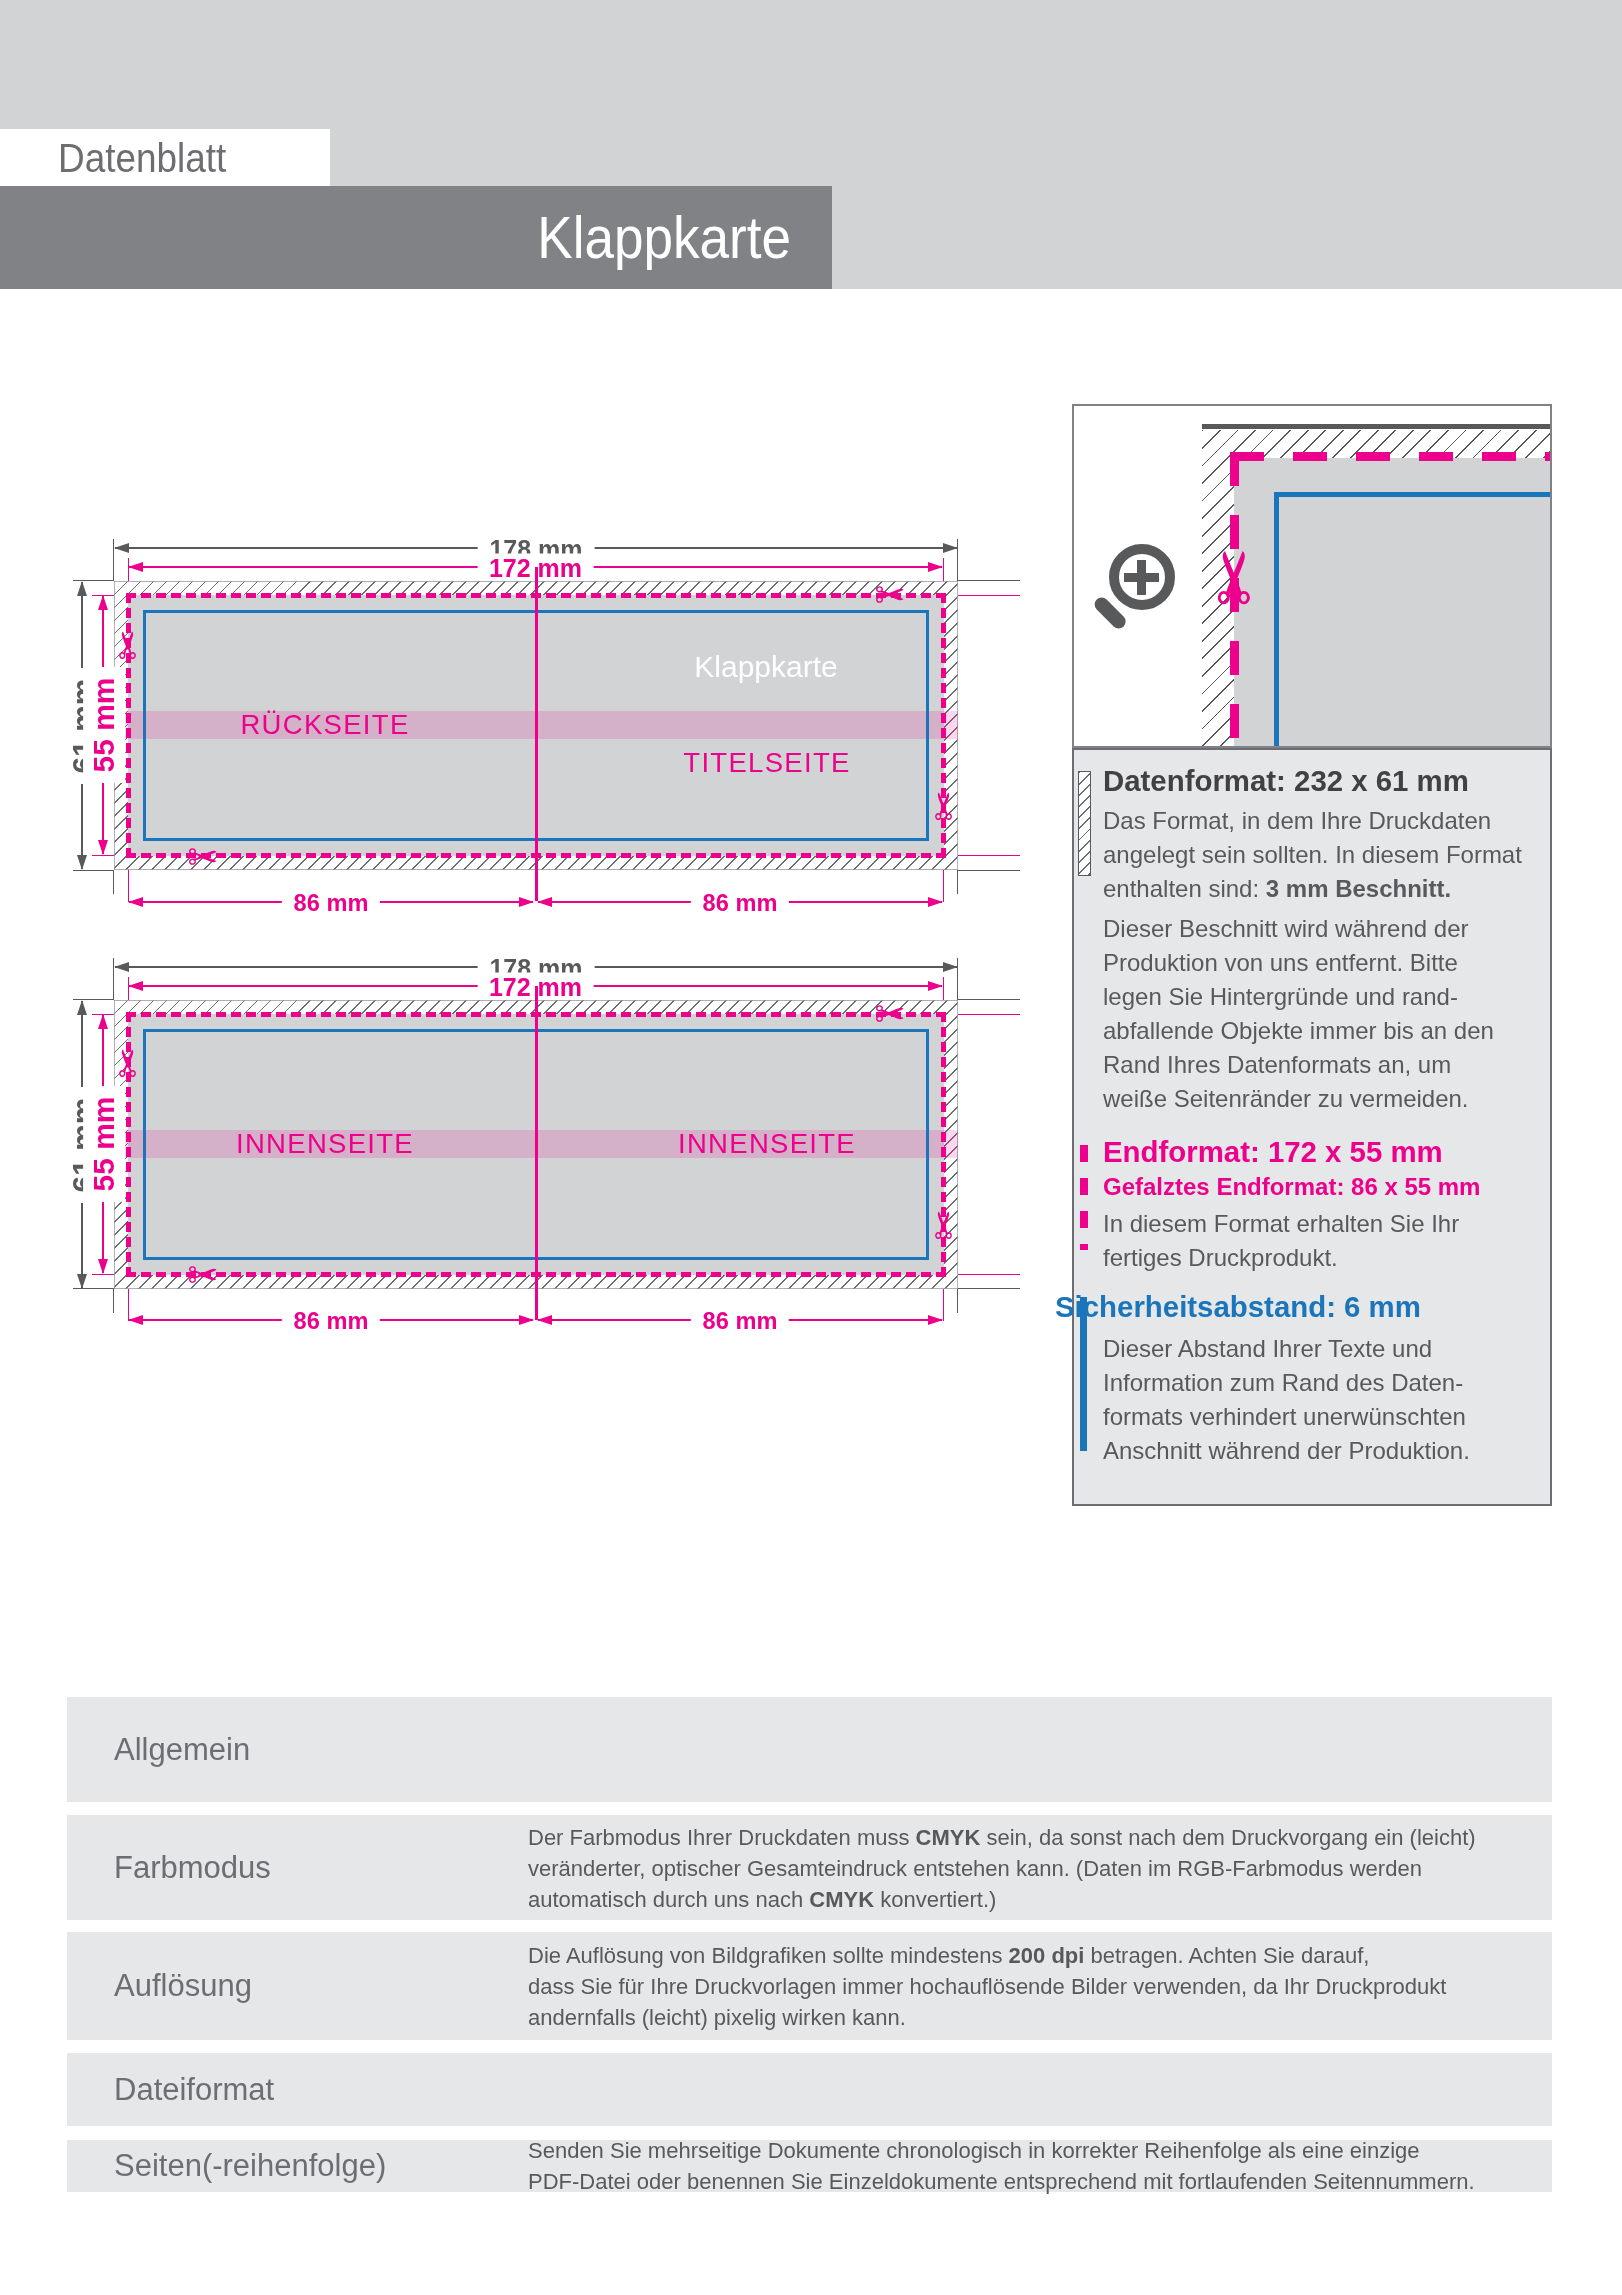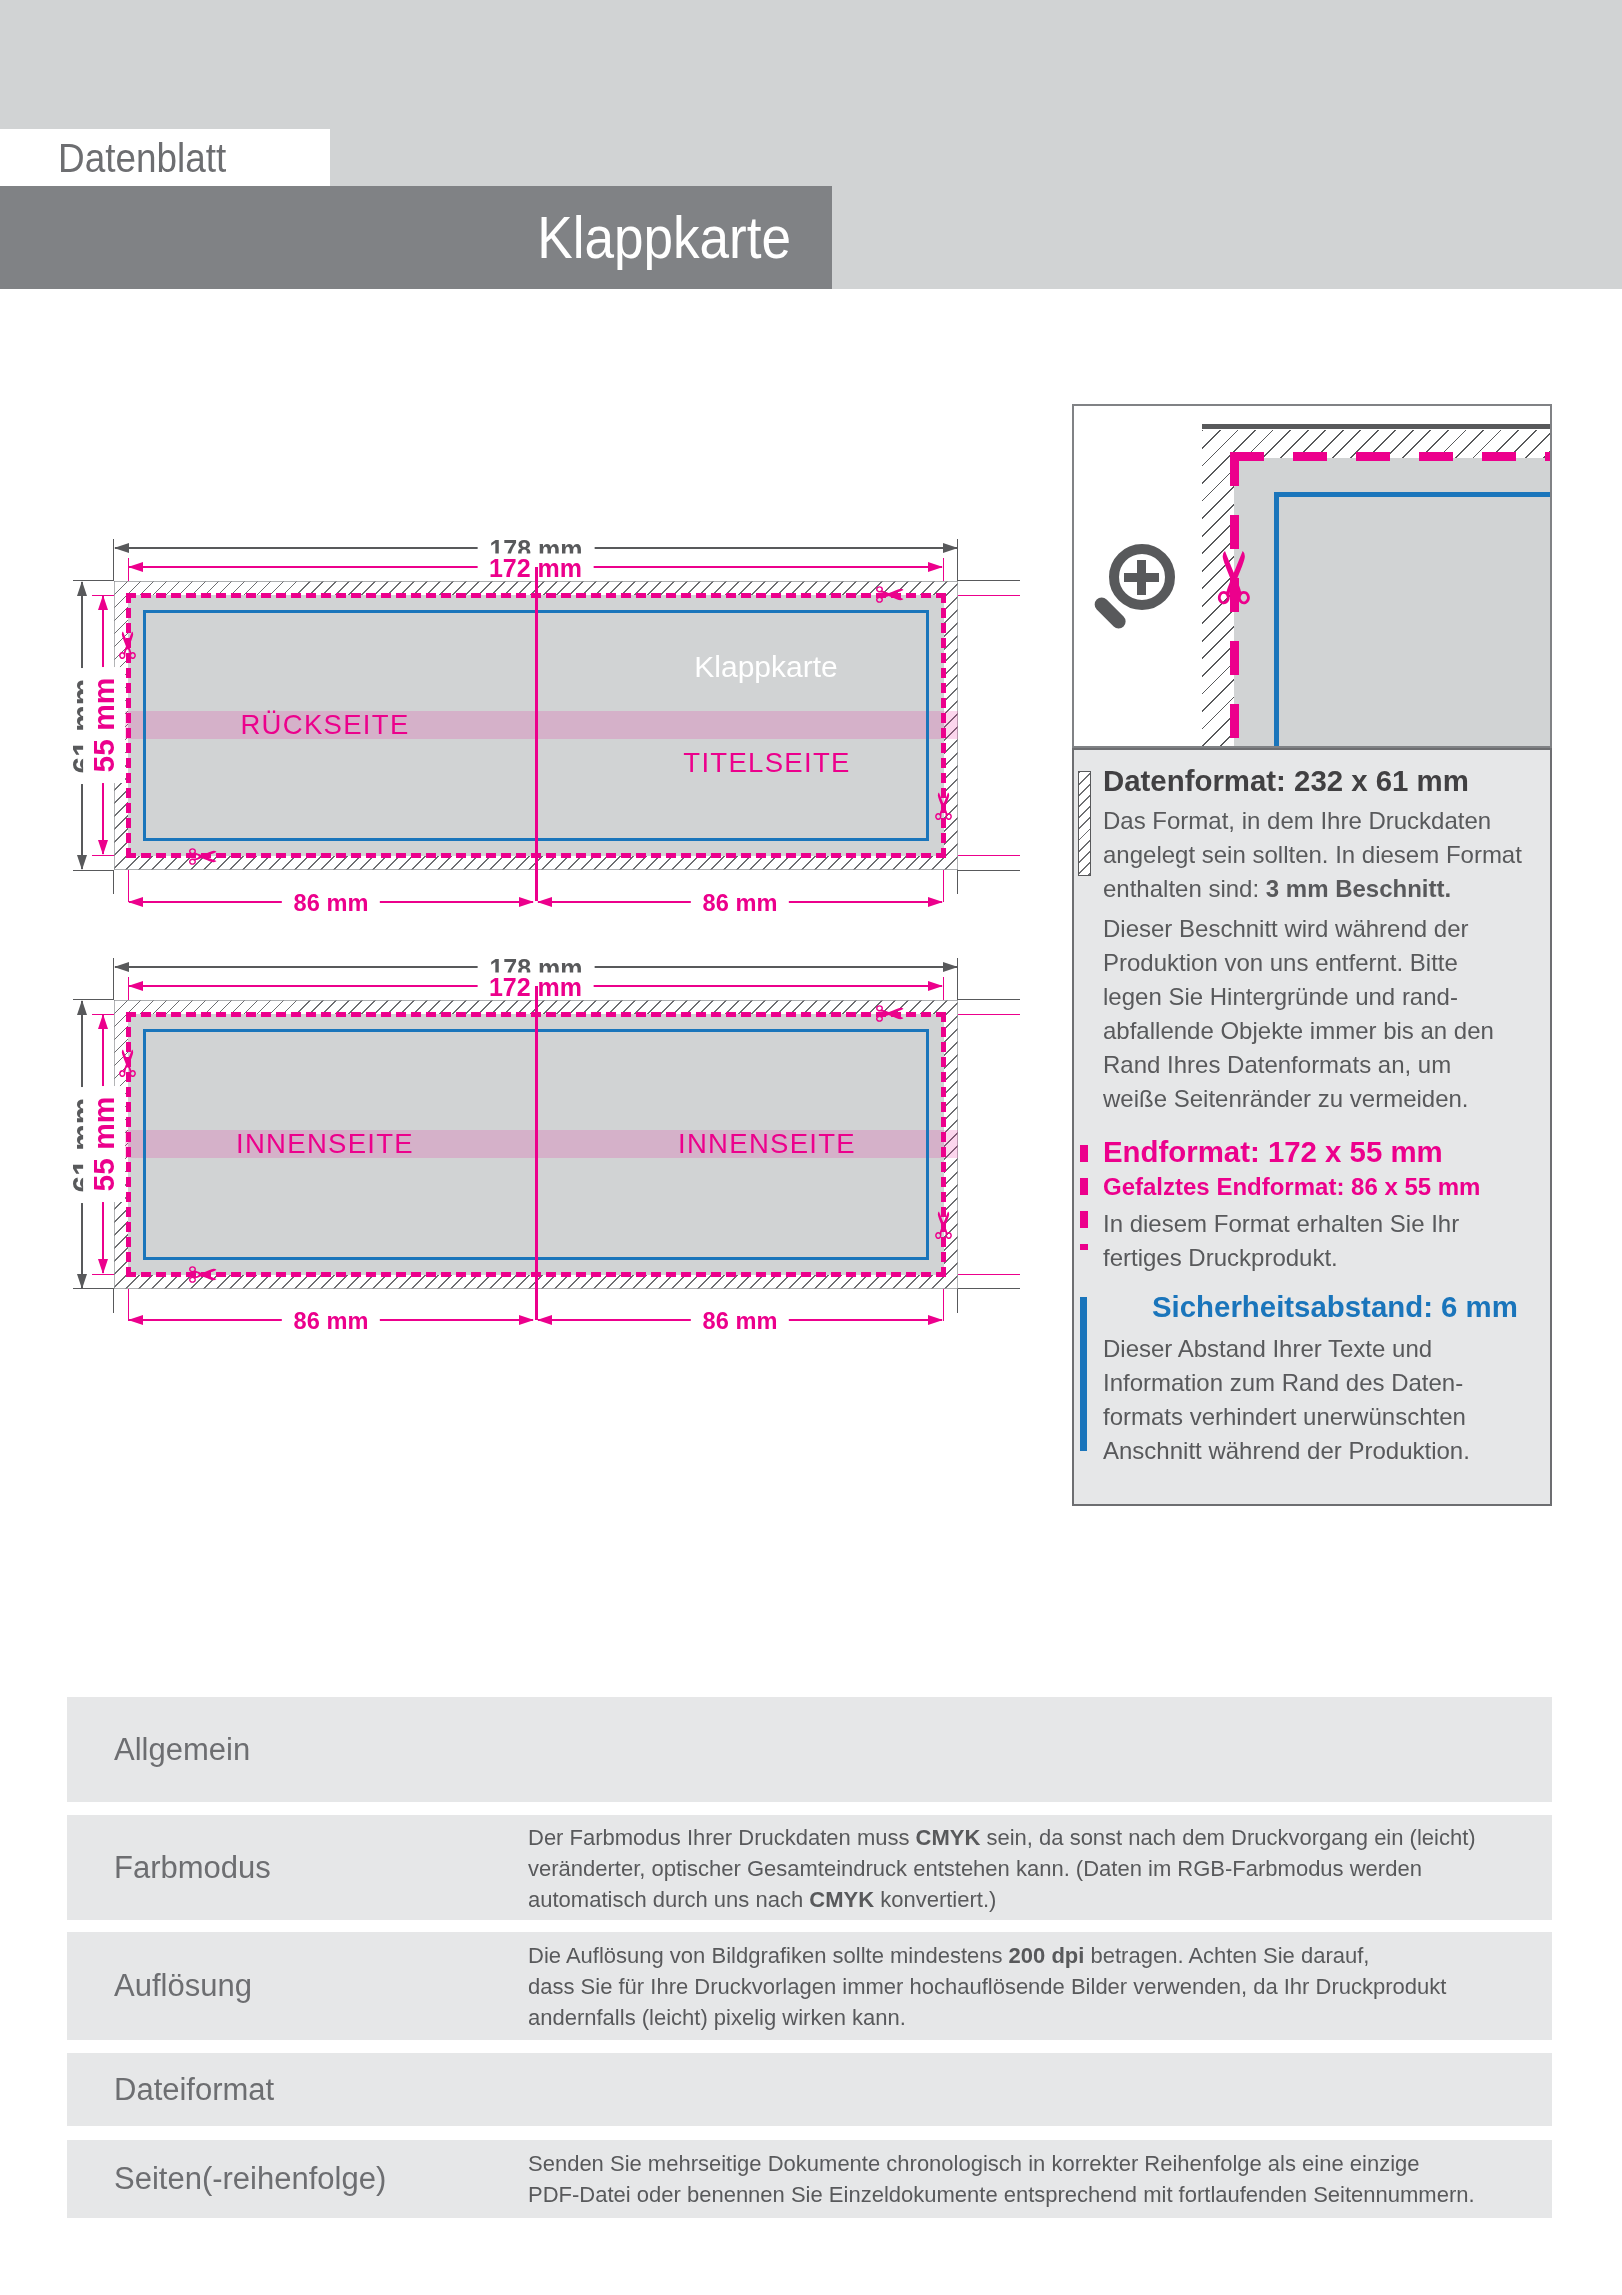--- a/index.html
+++ b/index.html
@@ -274,21 +274,21 @@
   </div>
   <div>
     <div class="swatch-dash" style="left:1080px;top:1145px;height:105px"></div>
     <div class="leg-title" style="left:1103px;top:1135px;color:#ec008c">Endformat: 172 x 55 mm</div>
     <div class="leg-sub" style="left:1103px;top:1173px">Gefalztes Endformat: 86 x 55 mm</div>
     <div class="leg-body" style="left:1103px;top:1207px">In diesem Format erhalten Sie Ihr
 fertiges Druckprodukt.</div>
   </div>
   <div>
     <div class="swatch-blue" style="left:1080px;top:1297px;height:154px"></div>
-    <div class="leg-title" style="left:1152px;top:1290px;color:#1a75bb">Sicherheitsabstand: 6 mm</div>
+    <div class="leg-title" style="left:1055px;top:1290px;color:#1a75bb">Sicherheitsabstand: 6 mm</div>
     <div class="leg-body" style="left:1103px;top:1332px">Dieser Abstand Ihrer Texte und
 Information zum Rand des Daten-
 formats verhindert unerwünschten
 Anschnitt während der Produktion.</div>
   </div>
 
 
   <div class="tiprow" style="top:1697px;height:105px">
     <span class="rlabel cond">Allgemein</span>
   </div>
@@ -300,21 +300,21 @@
   </div>
   <div class="tiprow" style="top:1932px;height:108px">
     <span class="rlabel cond">Auflösung</span>
     <div class="rbody"><span>Die Auflösung von Bildgrafiken sollte mindestens </span><span class="b">200 dpi</span><span> betragen. Achten Sie darauf,
 dass Sie für Ihre Druckvorlagen immer hochauflösende Bilder verwenden, da Ihr Druckprodukt
 andernfalls (leicht) pixelig wirken kann.</span></div>
   </div>
   <div class="tiprow" style="top:2053px;height:73px">
     <span class="rlabel cond">Dateiformat</span>
   </div>
-  <div class="tiprow" style="top:2140px;height:78px">
+  <div class="tiprow" style="top:2140px;height:52px">
     <span class="rlabel cond">Seiten(-reihenfolge)</span>
     <div class="rbody"><span>Senden Sie mehrseitige Dokumente chronologisch in korrekter Reihenfolge als eine einzige
 PDF-Datei oder benennen Sie Einzeldokumente entsprechend mit fortlaufenden Seitennummern.</span></div>
   </div>
 
 
 </div>
 
 
 </body></html>

